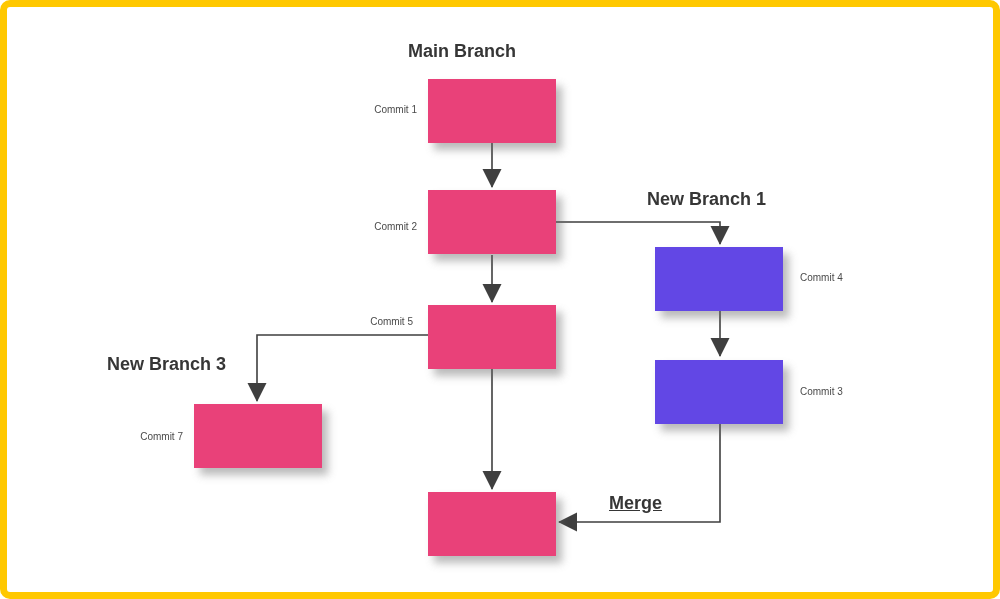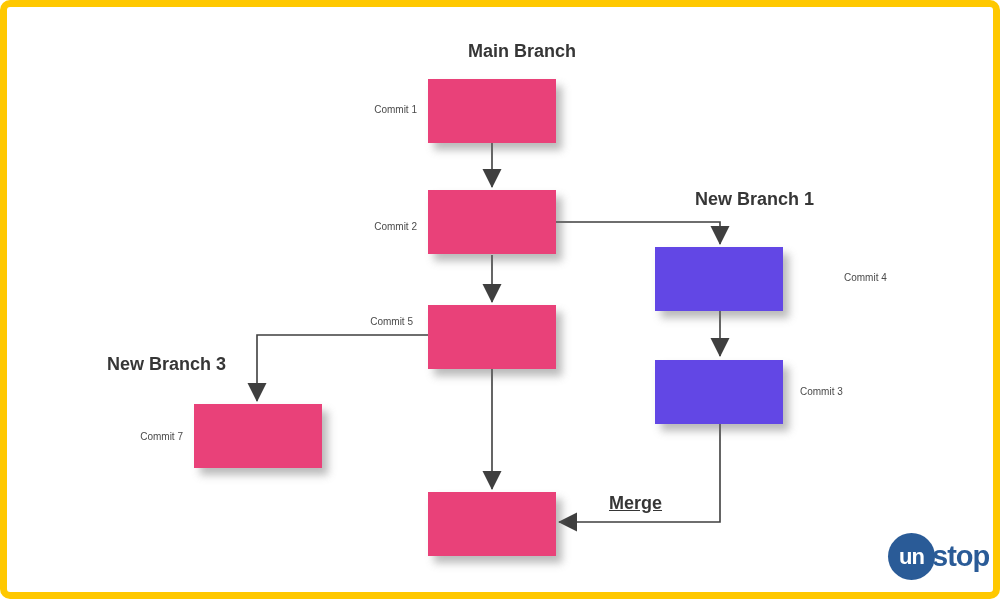--- a/index.html
+++ b/index.html
@@ -52,21 +52,21 @@
   .lbl.right { text-align: right; }
   .title {
     position: absolute;
     color: #363636;
     font-size: 18px;
     font-weight: bold;
     line-height: 20px;
     white-space: nowrap;
     z-index: 20;
   }
-  .title.center { text-align: right; }
+  .title.center { text-align: left; }
   
   .logo {
     position: absolute;
     left: 888px;
     top: 533px;
     display: flex;
     align-items: center;
     z-index: 20;
   }
   .logo-circle {
@@ -112,30 +112,26 @@
 
   <div class="node pink" style="left:428px; top:79px;"></div>
   <div class="node pink" style="left:428px; top:190px;"></div>
   <div class="node pink" style="left:428px; top:305px;"></div>
   <div class="node purple" style="left:655px; top:247px;"></div>
   <div class="node purple" style="left:655px; top:360px;"></div>
   <div class="node pink" style="left:194px; top:404px;"></div>
   <div class="node pink" style="left:428px; top:492px;"></div>
 
   <div class="title center" style="left:408px; top:41px; width:168px;">Main Branch</div>
-  <div class="title" style="left:647px; top:189px;margin-left:48px;">New Branch 1</div>
+  <div class="title" style="left:647px; top:189px;">New Branch 1</div>
   <div class="title" style="left:107px; top:354px;">New Branch 3</div>
   <div class="title" style="left:609px; top:493px;text-decoration:underline;">Merge</div>
 
   <div class="lbl right" style="left:307px; top:100px; width:110px;">Commit 1</div>
   <div class="lbl right" style="left:307px; top:217px; width:110px;">Commit 2</div>
   <div class="lbl right" style="left:303px; top:312px; width:110px;">Commit 5</div>
-  <div class="lbl" style="left:800px; top:268px;margin-left:44px;">Commit 4</div>
+  <div class="lbl" style="left:800px; top:268px;">Commit 4</div>
   <div class="lbl" style="left:800px; top:382px;">Commit 3</div>
   <div class="lbl right" style="left:73px; top:427px; width:110px;">Commit 7</div>
 
-  <div class="logo">
-    <span class="logo-circle">un</span>
-    <span class="logo-rest">stop</span>
-  </div>
 
   <div class="border-overlay"></div>
 </div>
 
 </body></html>

